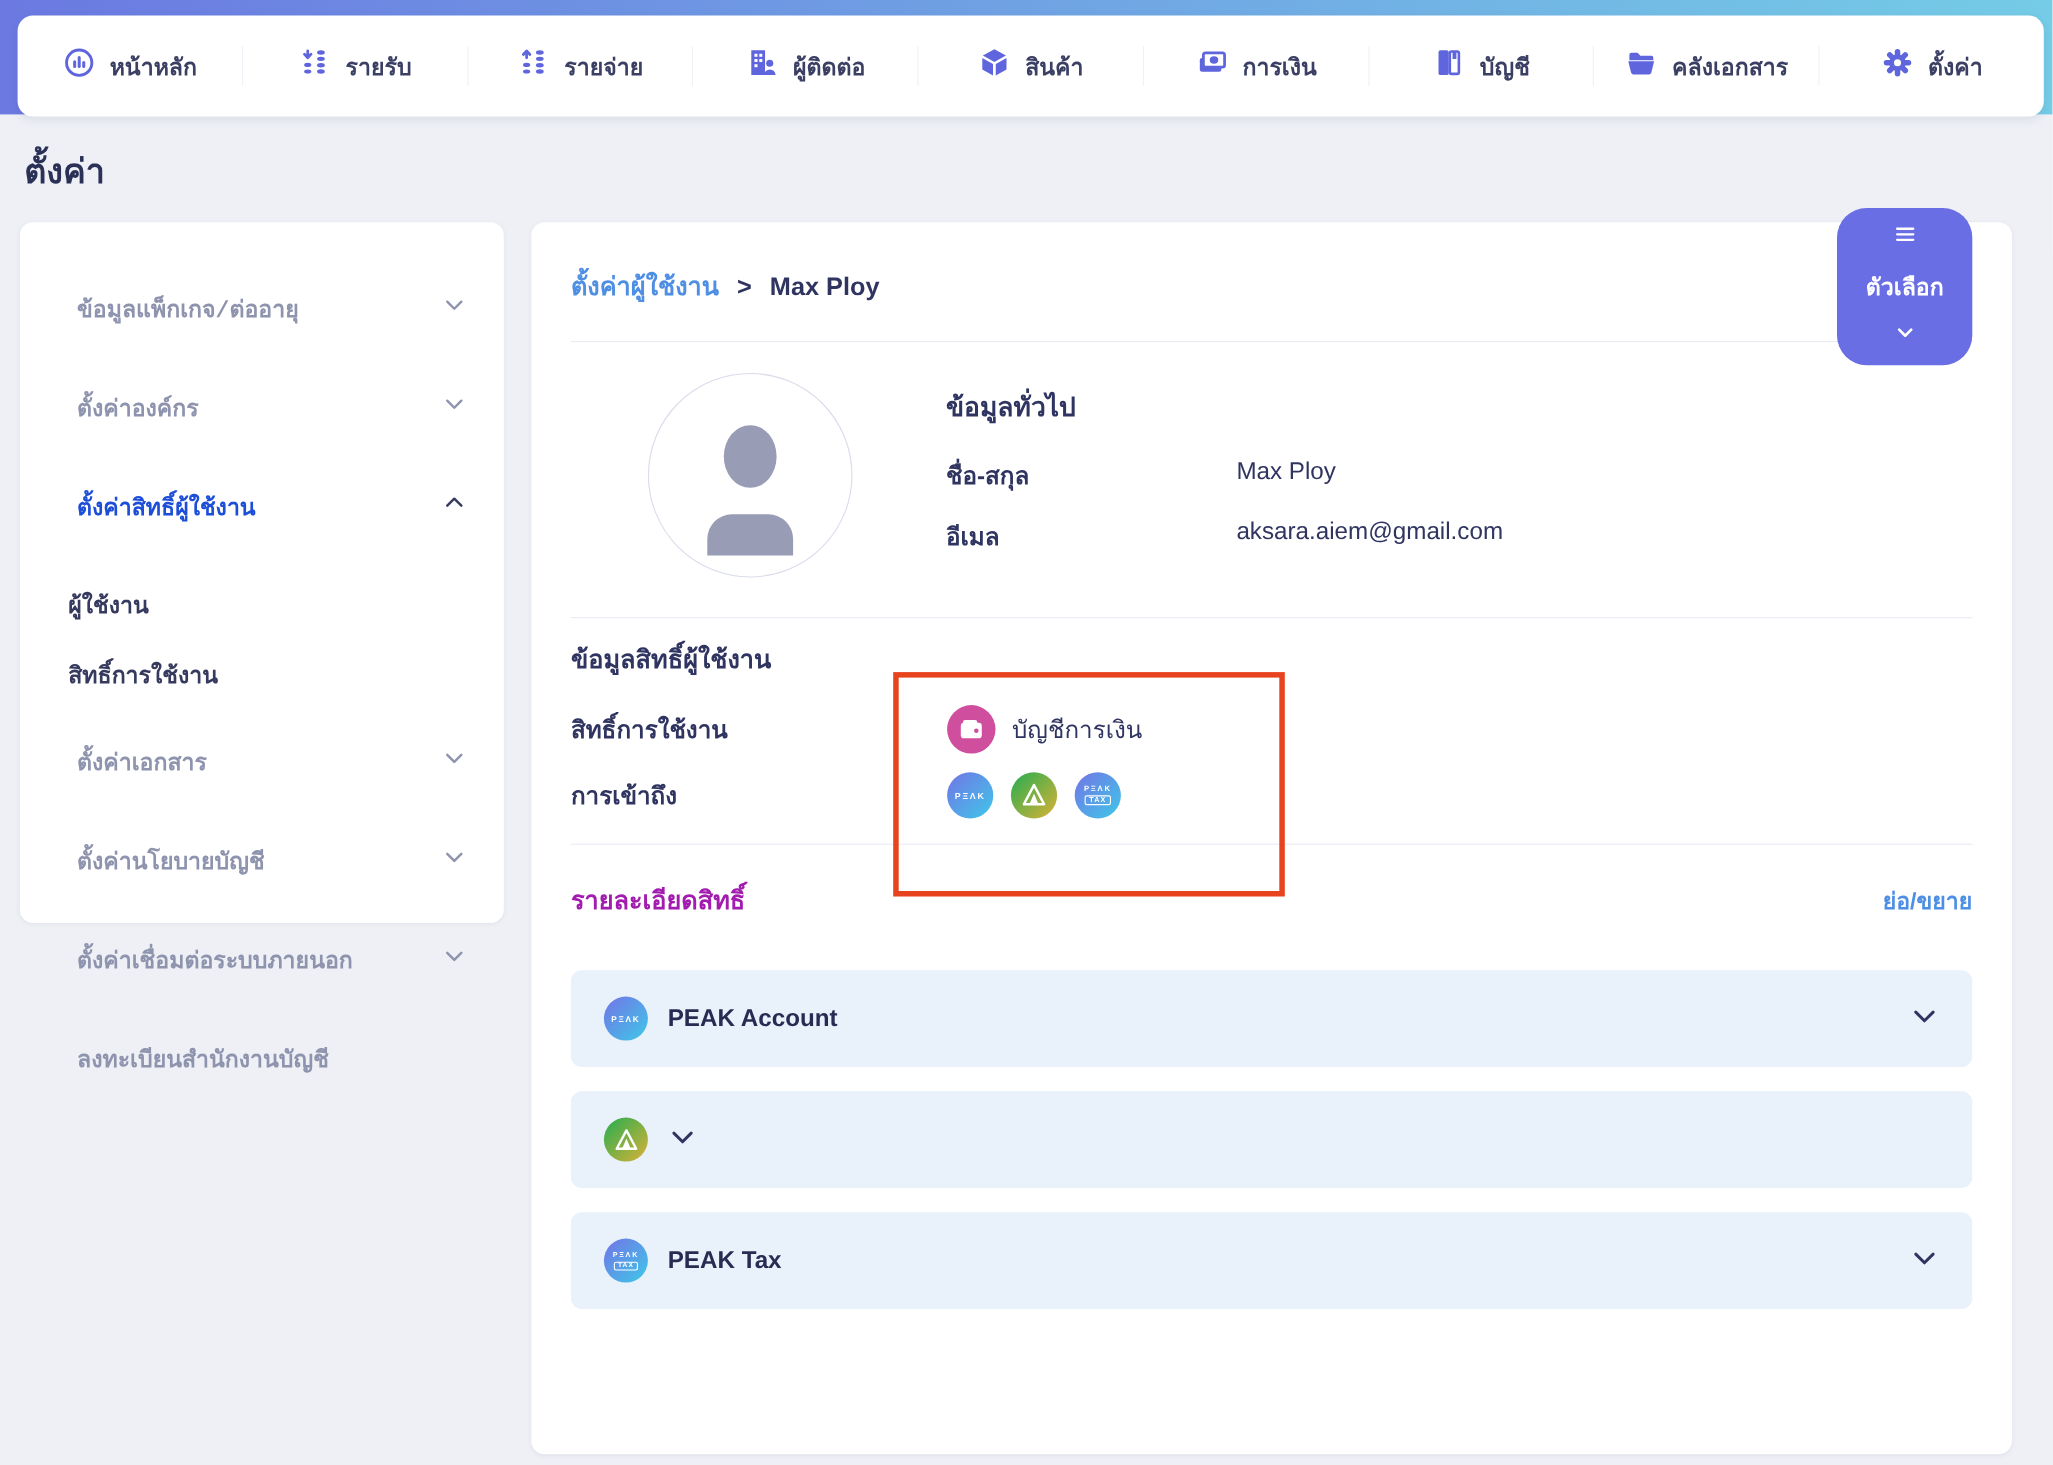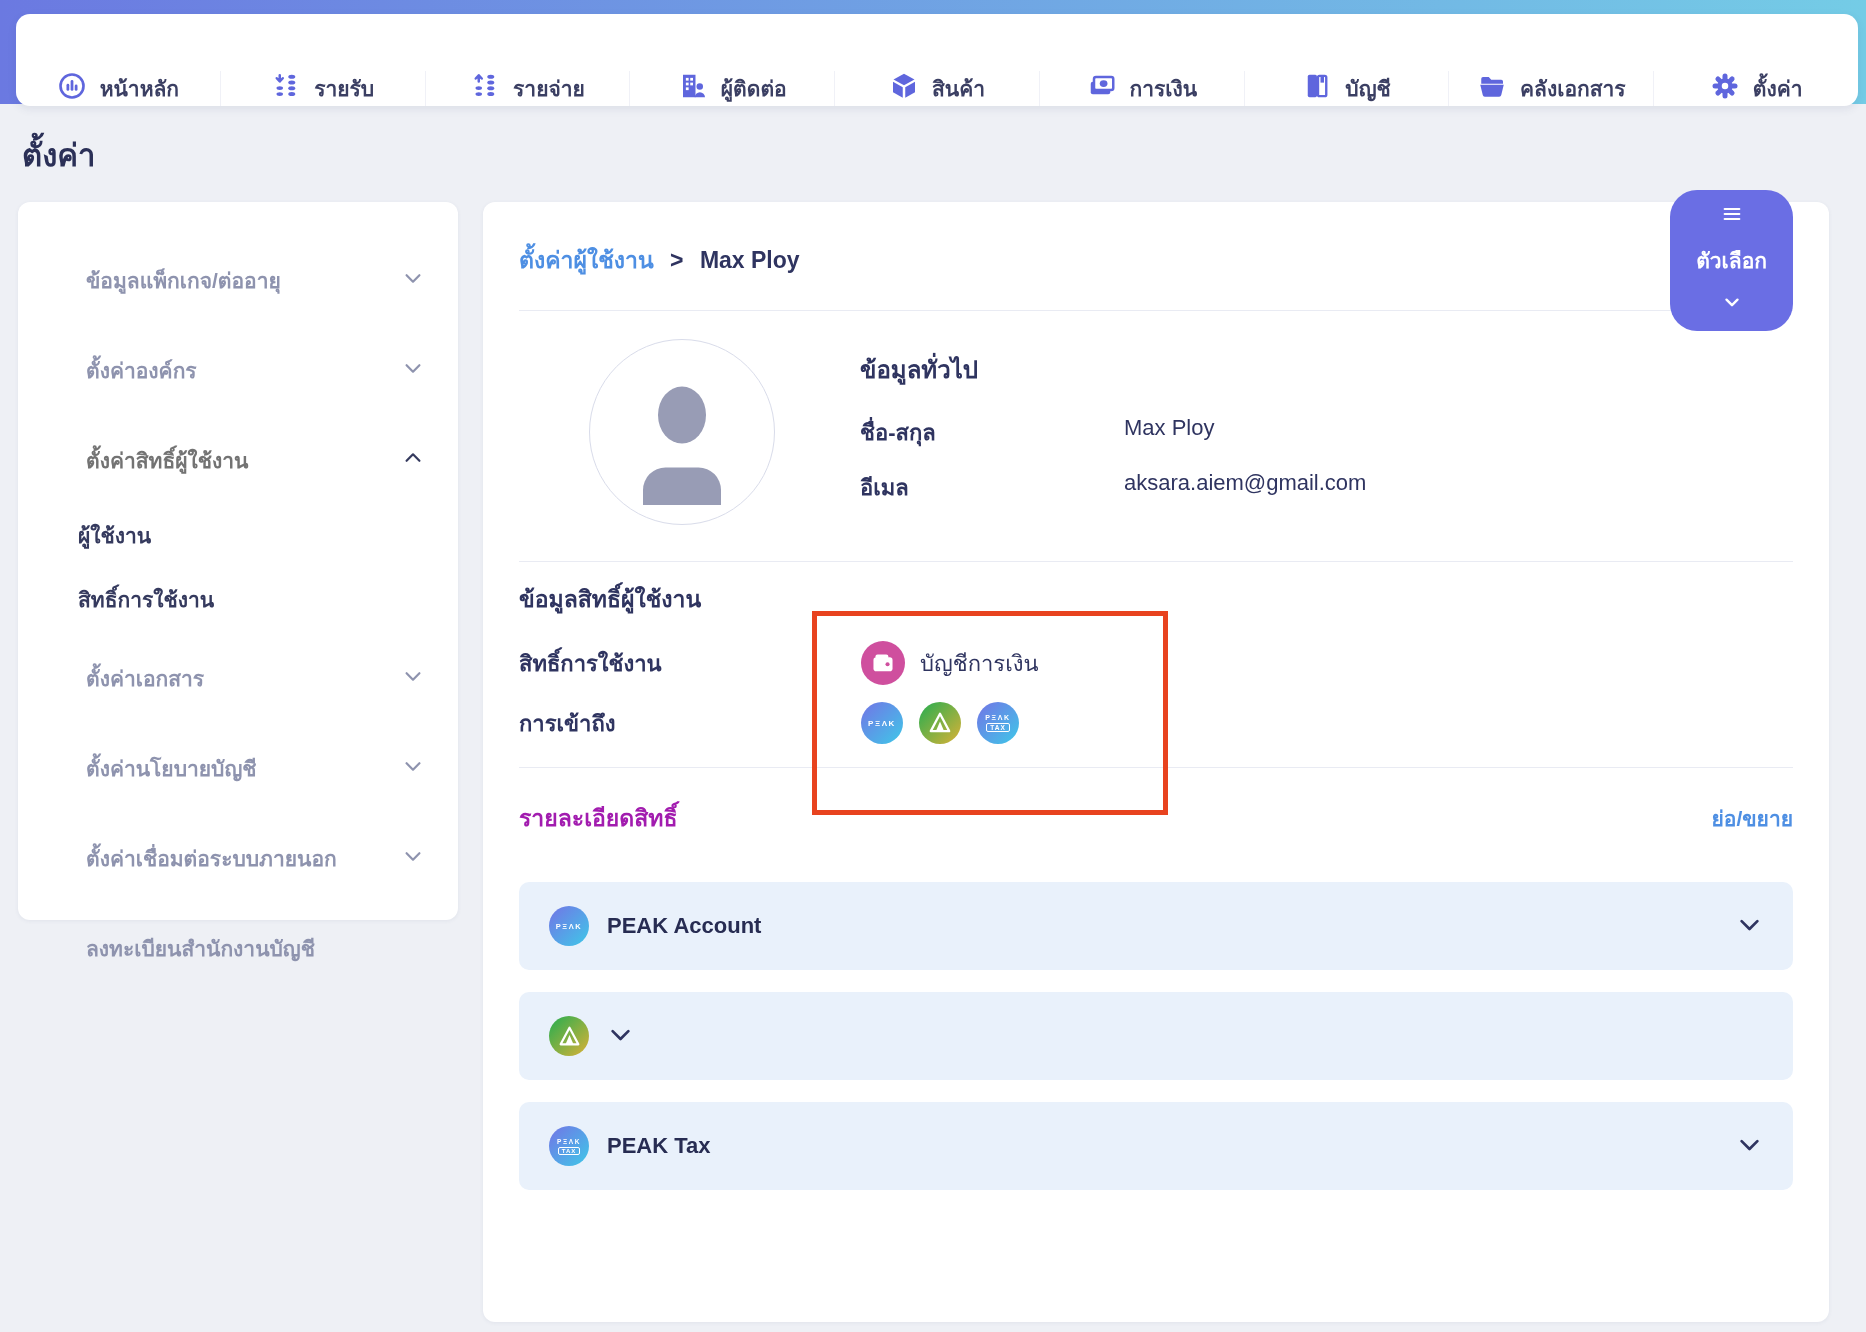--- a/index.html
+++ b/index.html
@@ -3,38 +3,38 @@
 <meta charset="utf-8">
 <style>
   * { margin:0; padding:0; box-sizing:border-box; }
   html,body { width:1866px; height:1332px; overflow:hidden; background:#eef0f5;
     font-family:"Liberation Sans","DejaVu Sans",sans-serif; color:#343a60; }
 
   
   .banner { height:104px; position:relative;
     background:linear-gradient(90deg,#6b79e1 0%,#74cce6 100%); }
   .nav-card { position:absolute; left:16px; right:8px; top:14px; height:92px;
-    background:#fff; border-radius:14px; display:flex; align-items:flex-end;
+    background:#fff; border-radius:14px; display:flex; align-items:center;
     box-shadow:0 3px 8px rgba(55,65,120,.10); }
   .nav-item { flex:1; display:flex; align-items:center; justify-content:center;
     gap:13px; font-size:21px; font-weight:600; color:#3b3f63; cursor:pointer; }
   .nav-item + .nav-item { border-left:1px solid #f0f1f7; }
   .nav-item svg { width:30px; height:30px; flex:none; }
 
   
   .page-title { margin:26px 0 22px 22px; font-size:31px; font-weight:700; color:#2b3057; }
   .content { display:flex; align-items:flex-start; padding:0 37px 0 18px; gap:25px; }
 
   
-  .sidebar { width:440px; min-width:440px; height:718px; background:#fff;
-    border-radius:12px; padding:62px 34px 0 60px; box-shadow:0 1px 4px rgba(55,65,120,.07); }
+  .sidebar { width:440px; min-width:440px; height:637px; background:#fff;
+    border-radius:12px; padding:62px 34px 0 44px; box-shadow:0 1px 4px rgba(55,65,120,.07);font-family:Liberation Mono, monospace; }
   .side-group { display:flex; justify-content:space-between; align-items:center;
     font-size:21px; font-weight:600; color:#8e93ae; padding-left:8px;
     margin-bottom:57px; cursor:pointer; }
-  .side-group.expanded { color:#737373; font-weight:700; margin-bottom:42px; }
+  .side-group.expanded { color:#1d4ed8; font-weight:700; margin-bottom:56px; }
   .side-group svg { width:22px; height:22px; }
   .side-sub { font-size:21px; color:#353a5e; font-weight:600; cursor:pointer; }
   .side-sub.first { margin-bottom:31px; }
   .side-sub.last  { margin-bottom:46px; }
 
   
   .main-card { flex:1; background:#fff; border-radius:12px; min-height:1120px;
     padding:30px 36px; box-shadow:0 1px 4px rgba(55,65,120,.07); }
   .main-header { display:flex; justify-content:space-between; align-items:center; height:56px; }
   .breadcrumb { font-size:23px; font-weight:700; }

